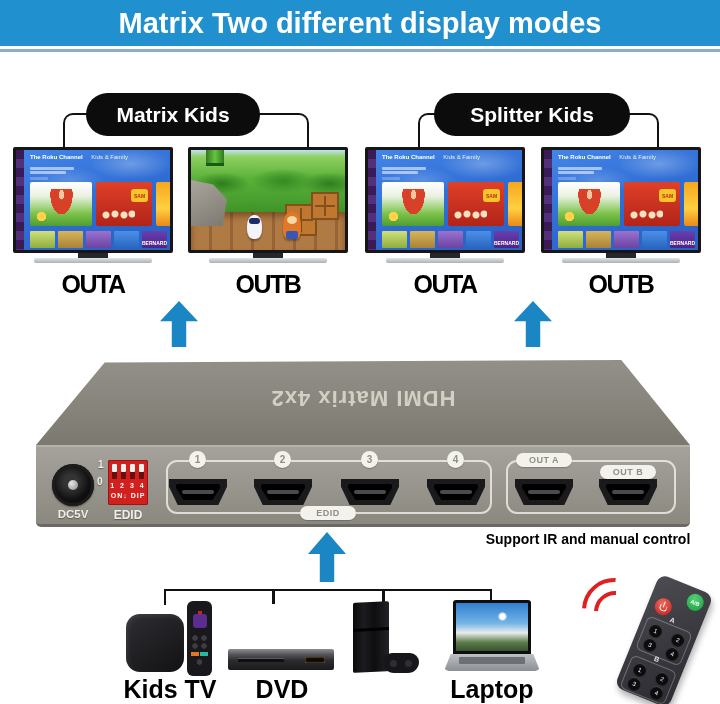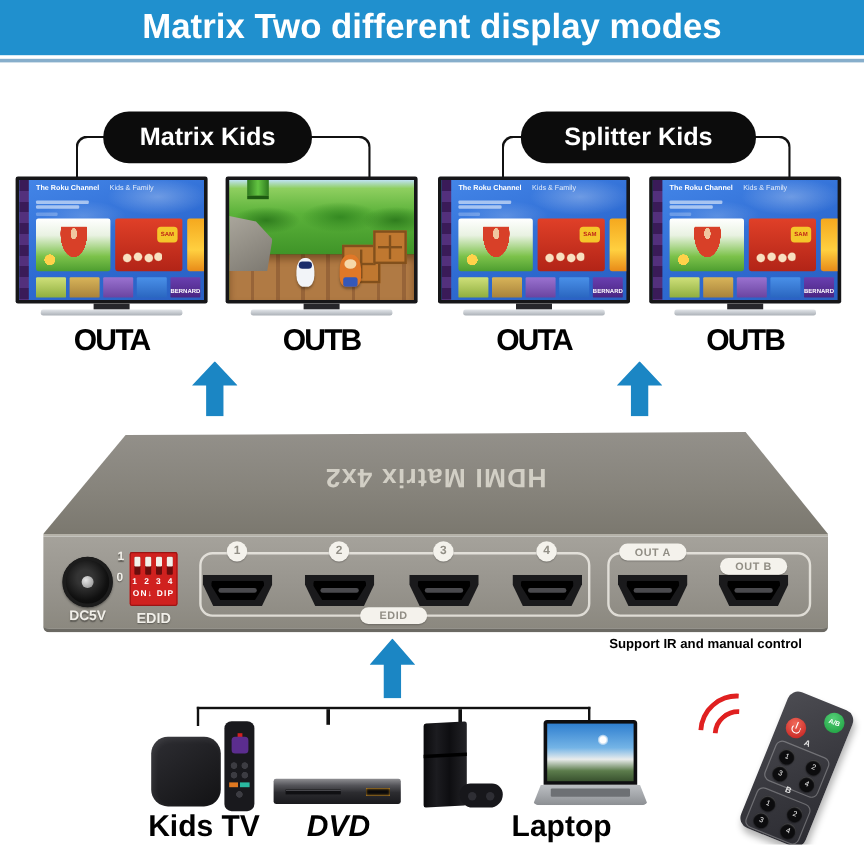--- a/index.html
+++ b/index.html
@@ -142,21 +142,21 @@
       font-size:10px;color:#918e85;font-weight:bold;display:flex;align-items:center;justify-content:center;
       box-shadow:0 1px 1px rgba(0,0,0,.2);}
   .n1{left:153px;} .n2{left:238px;} .n3{left:325px;} .n4{left:411px;}
   .portpill{position:absolute;height:14px;background:#f4f2ec;border-radius:7px;font-size:9px;
       color:#918e85;font-weight:bold;display:flex;align-items:center;justify-content:center;
       letter-spacing:.5px;box-shadow:0 1px 1px rgba(0,0,0,.2);}
   .inputpill{left:264px;top:59px;width:56px;}
   .pilla{left:480px;top:6px;width:56px;} .pillb{left:564px;top:18px;width:56px;}
 
   
-  .irnote{position:absolute;left:458px;top:531px;width:260px;text-align:center;font-size:11px;font-weight:bold;}
+  .irnote{position:absolute;left:458px;top:531px;width:260px;text-align:center;font-size:14px;font-weight:bold;}
   .hbracket{position:absolute;left:164px;top:589px;width:328px;height:16px;box-sizing:border-box;
       border-top:2.5px solid #111;border-left:2.5px solid #111;border-right:2.5px solid #111;}
   .hbracket .tick{position:absolute;top:0;width:2.5px;height:13px;background:#111;}
   .tick1{left:106px;} .tick2{left:216px;}
 
   .rokubox{position:absolute;left:126px;top:614px;width:58px;height:58px;border-radius:14px;
       background:linear-gradient(145deg,#2e2e33,#121214);box-shadow:inset 2px 2px 5px rgba(255,255,255,.09);}
   .rokuremote{position:absolute;left:187px;top:601px;width:25px;height:75px;background:#19191d;border-radius:6px;}
   .rokuremote::before{content:"";position:absolute;left:5.5px;top:13px;width:14px;height:14px;
       background:#5b2d8e;border-radius:3px;box-shadow:0 -8px 0 -5px #d02020;}
@@ -186,22 +186,22 @@
   .lscreen{margin:0 auto;width:78px;height:54px;background:#0e0e11;border-radius:3px 3px 0 0;
       padding:3px;box-sizing:border-box;}
   .limg{position:relative;width:100%;height:100%;overflow:hidden;
       background:linear-gradient(180deg,#2f7fd0 0%,#74b4e6 42%,#e9ecec 62%,#5c7c4c 82%,#39522f 100%);}
   .limg::after{content:"";position:absolute;left:58%;top:18%;width:9px;height:9px;border-radius:50%;
       background:radial-gradient(circle,#fff 0 40%,rgba(255,255,255,.25) 70%,transparent 72%);}
   .ldeck{width:96px;height:17px;background:linear-gradient(180deg,#bcbfc3 0%,#8c8f93 100%);
       clip-path:polygon(7% 0,93% 0,100% 100%,0 100%);border-radius:0 0 5px 5px;position:relative;}
   .ldeck::before{content:"";position:absolute;left:16%;top:3px;width:68%;height:7px;background:#6d7074;border-radius:1px;}
   .srclabel{position:absolute;top:675px;font-size:25px;font-weight:bold;text-align:center;}
-  #lbl-roku{left:106px;width:128px;} #lbl-dvd{left:232px;width:100px;font-style:italic;}
-  #lbl-ps4{left:340px;width:100px;} #lbl-laptop{left:408px;width:120px;}
+  #lbl-roku{left:106px;width:128px;} #lbl-dvd{left:232px;width:100px;}
+  #lbl-ps4{left:340px;width:100px;} #lbl-laptop{left:432px;width:120px;}
 
   
   #remote{position:absolute;left:580px;top:578px;width:140px;height:126px;}
   .wave{position:absolute;border:4px solid transparent;border-radius:50%;transform:rotate(-42deg);}
   .w1{left:2px;top:0px;width:56px;height:56px;}
   .w2{left:14px;top:13px;width:34px;height:34px;}
   .rbody{position:absolute;left:55px;top:2px;width:58px;height:122px;border-radius:9px;
       background:linear-gradient(135deg,#4c4c52 0%,#38383e 55%,#2c2c32 100%);
       transform:rotate(22deg);box-shadow:3px 4px 6px rgba(0,0,0,.3);}
   .btn-pwr{position:absolute;left:7px;top:21px;width:17px;height:17px;border-radius:50%;

